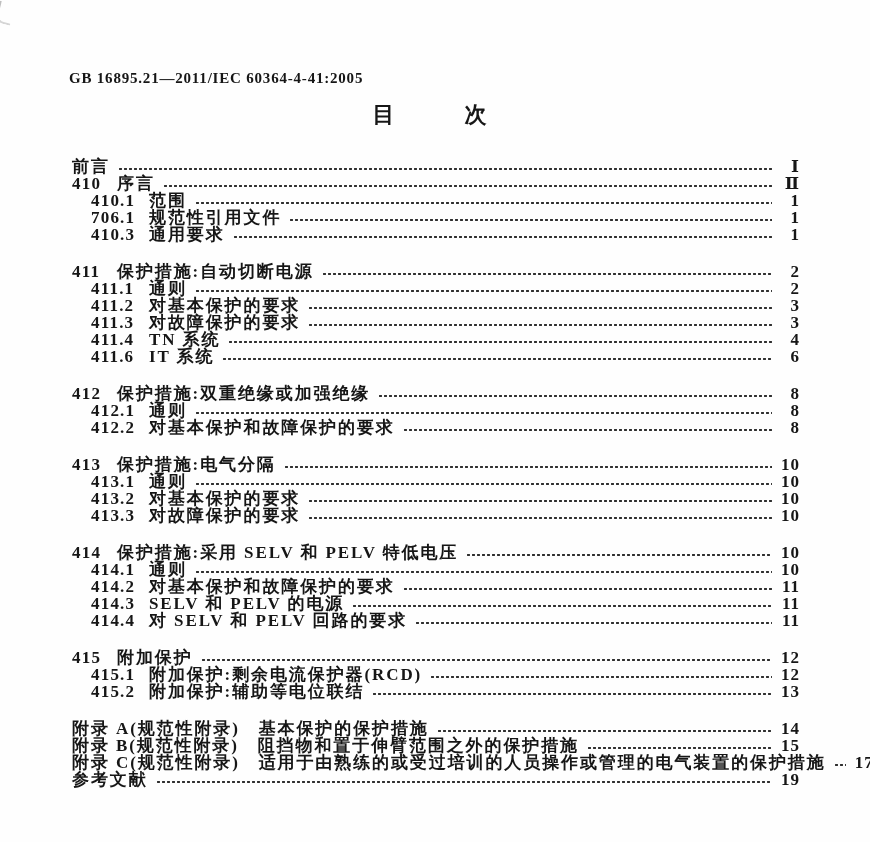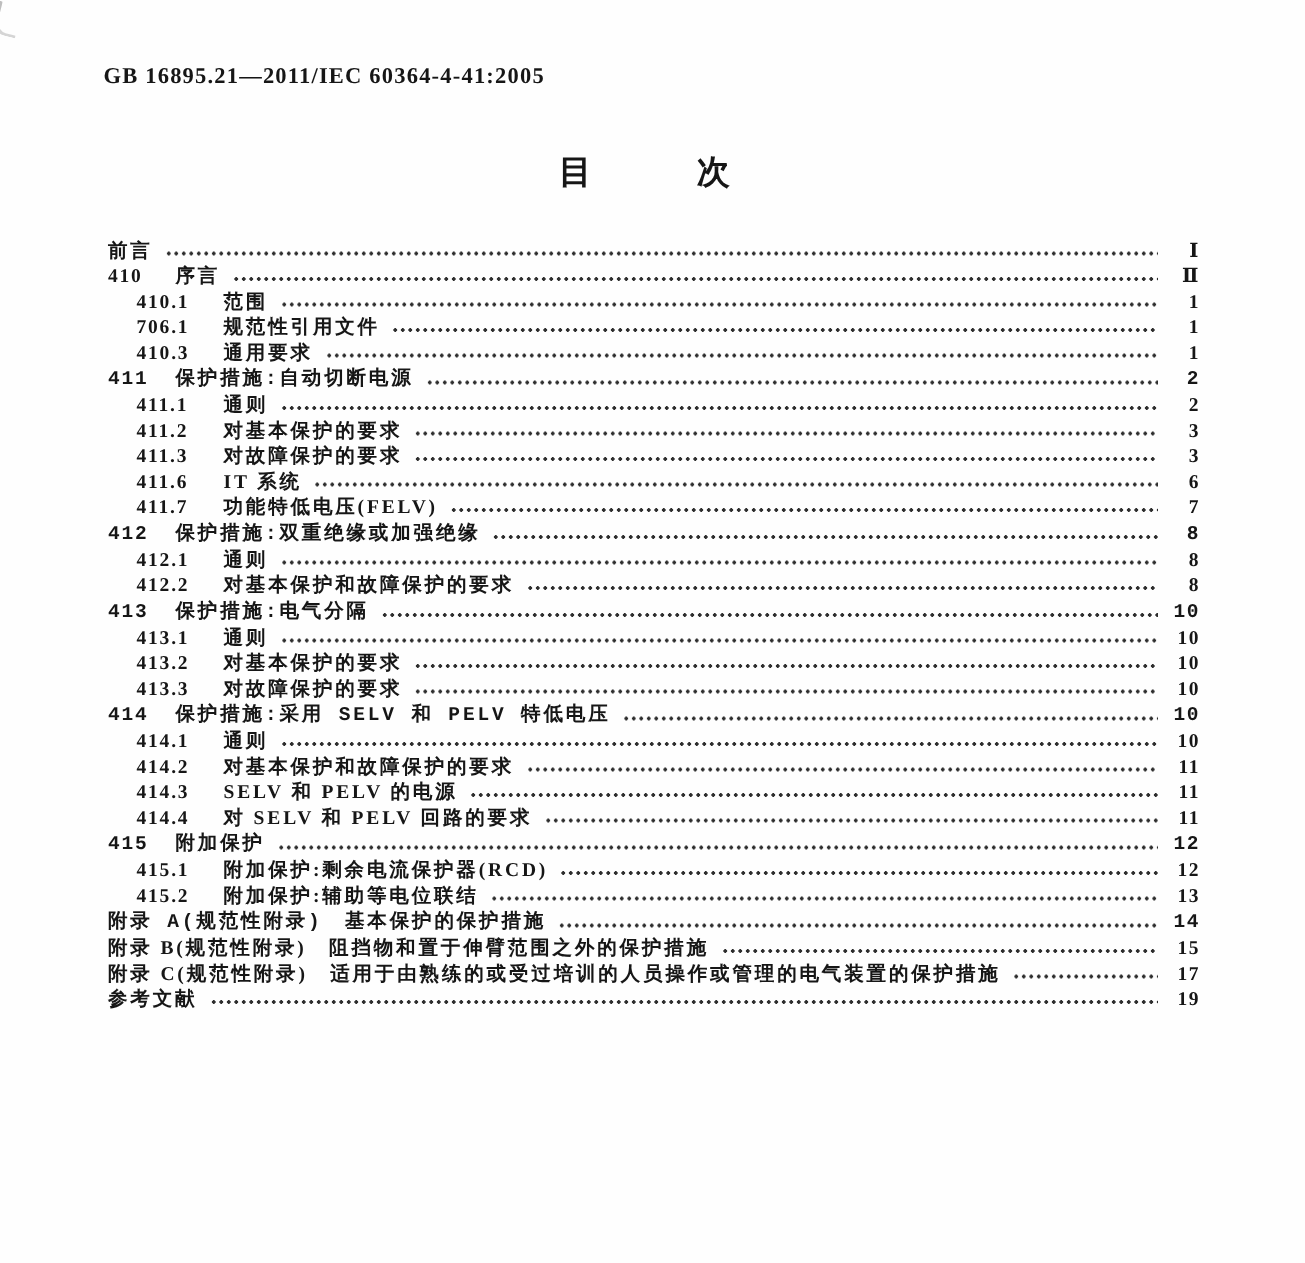--- a/index.html
+++ b/index.html
@@ -10,36 +10,36 @@
     font-family:"Liberation Serif","DejaVu Serif",serif;
     color:#161616;
     overflow:hidden;
   }
   .artifact{
     position:absolute;left:-4px;top:2px;width:14px;height:20px;
     border-left:3px solid #8a8a8a;border-bottom:2px solid #b5b5b5;
     border-bottom-left-radius:10px;transform:rotate(14deg);opacity:.55;
   }
   .header{
-    position:absolute;left:69px;top:43px;
+    position:absolute;left:69px;top:70px;
     font-size:15px;font-weight:700;letter-spacing:.8px;
     white-space:pre;
   }
   .title{
     position:absolute;left:0;right:10px;top:100px;margin:0;
     text-align:center;font-size:22px;font-weight:700;
     white-space:pre;letter-spacing:1px;
   }
   .toc{position:absolute;left:72px;right:70px;top:158px;}
   .row{
     display:flex;align-items:baseline;
     height:17px;line-height:17px;
-    font-size:13px;font-weight:700;
-  }
-  .row.gap{margin-top:1px;font-family:Liberation Mono, monospace;}
+    font-size:17px;font-weight:700;
+  }
+  .row.gap{margin-top:20px;}
   .row.lvl1{padding-left:19px;}
   .num{letter-spacing:1.2px;flex:0 0 auto;}
   .lvl0 > .num{width:45px;}
   .lvl1 > .num{width:58px;}
   .label{letter-spacing:1.9px;white-space:pre;flex:0 1 auto;}
   .leader{
     flex:1 1 12px;min-width:12px;align-self:flex-end;height:4px;
     margin:0 6px 4px 8px;
     background-image:radial-gradient(circle,#2e2e2e 1.1px,transparent 1.35px);
     background-size:5px 4px;background-position:0 50%;background-repeat:repeat-x;
@@ -102,31 +102,31 @@
     <span class="leader"></span>
     <span class="pageno">3</span>
   </div>
       <div class="row lvl1">
     <span class="num">411.3</span>
     <span class="label">对故障保护的要求</span>
     <span class="leader"></span>
     <span class="pageno">3</span>
   </div>
       <div class="row lvl1">
+    <span class="num">411.4</span>
+    <span class="label">TN 系统</span>
+    <span class="leader"></span>
+    <span class="pageno">4</span>
+  </div>
+      <div class="row lvl1">
     <span class="num">411.6</span>
     <span class="label">IT 系统</span>
     <span class="leader"></span>
     <span class="pageno">6</span>
   </div>
-      <div class="row lvl1">
-    <span class="num">411.7</span>
-    <span class="label">功能特低电压(FELV)</span>
-    <span class="leader"></span>
-    <span class="pageno">7</span>
-  </div>
       <div class="row lvl0 gap">
     <span class="num">412</span>
     <span class="label">保护措施:双重绝缘或加强绝缘</span>
     <span class="leader"></span>
     <span class="pageno">8</span>
   </div>
       <div class="row lvl1">
     <span class="num">412.1</span>
     <span class="label">通则</span>
     <span class="leader"></span>

